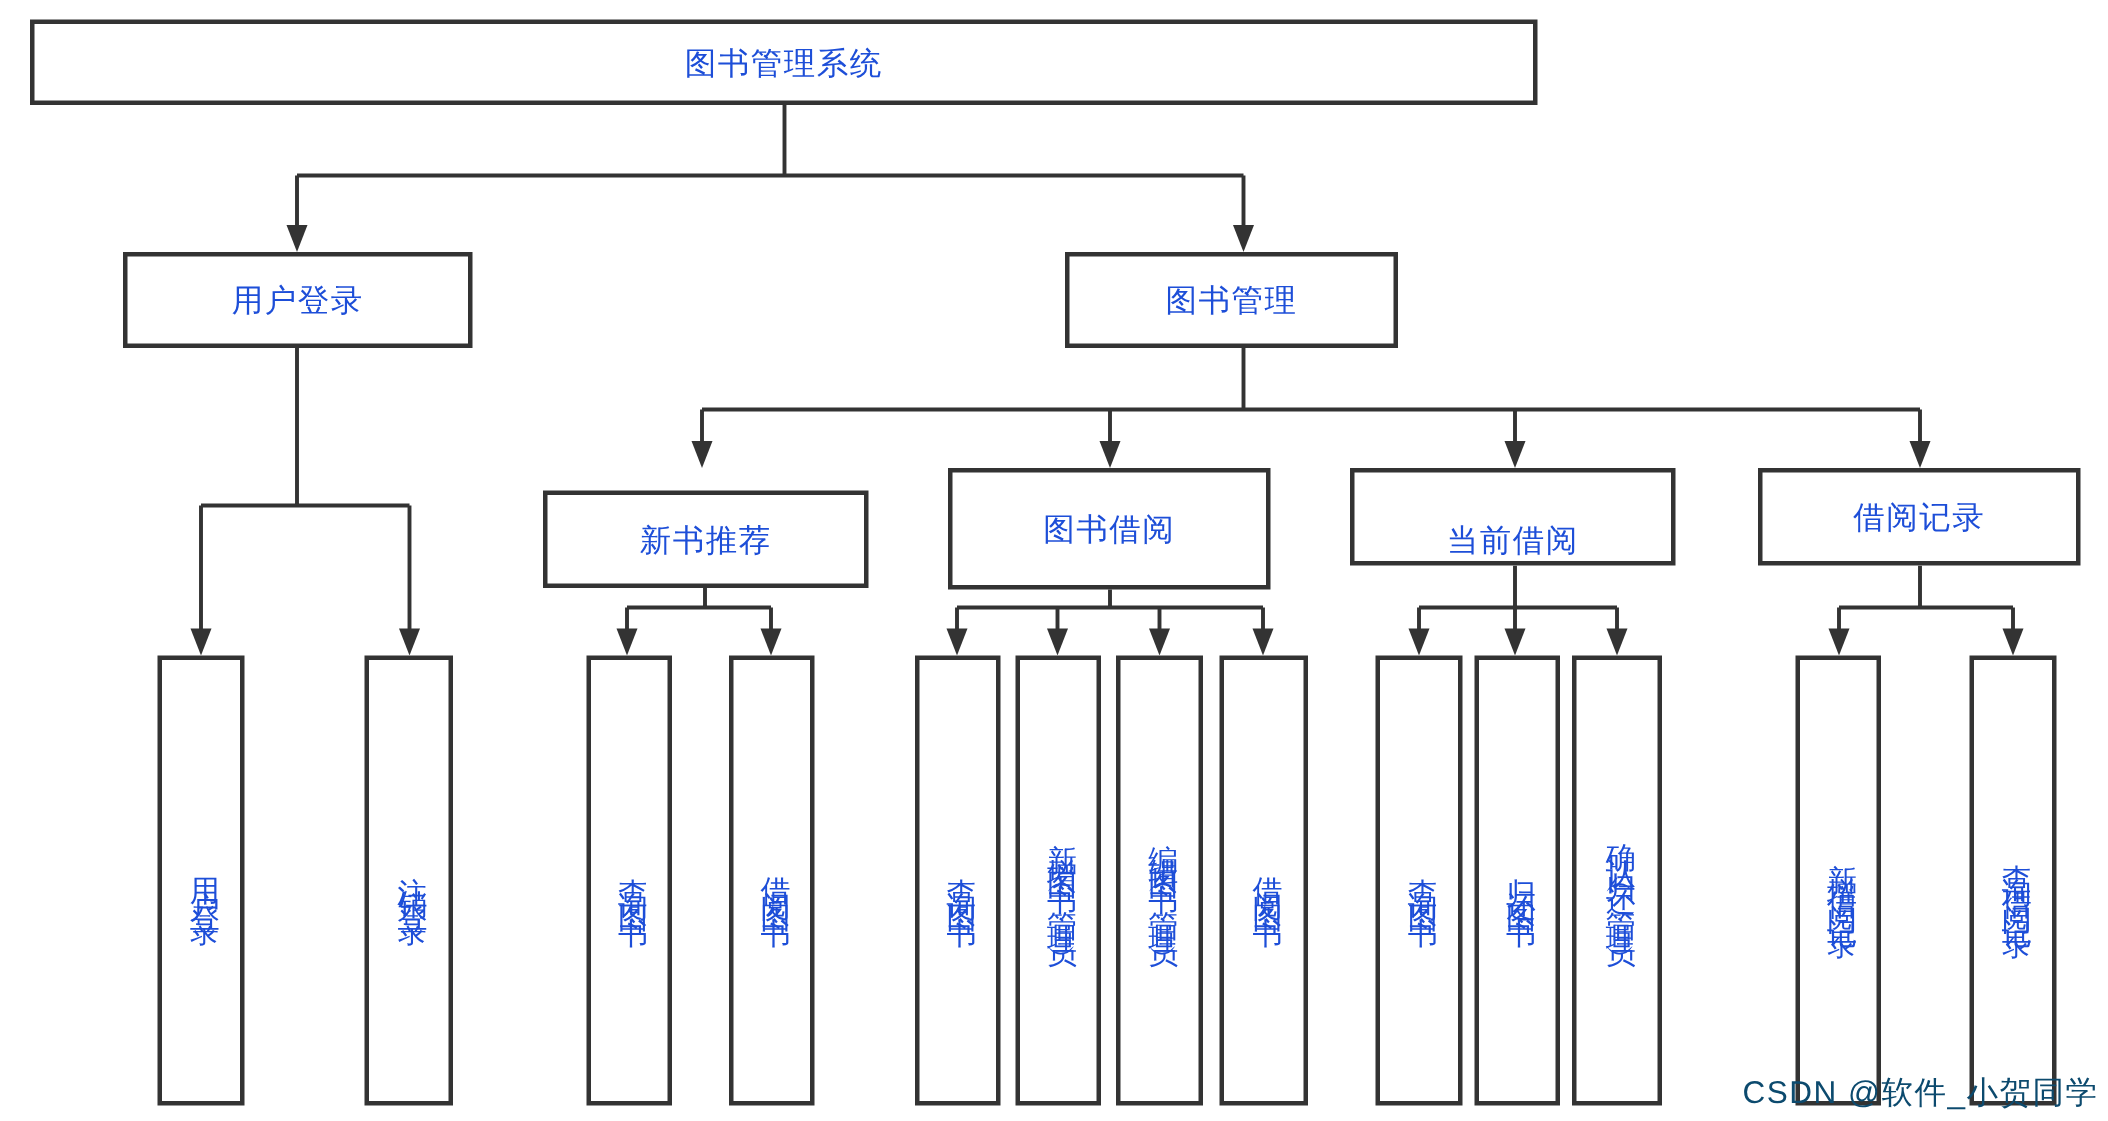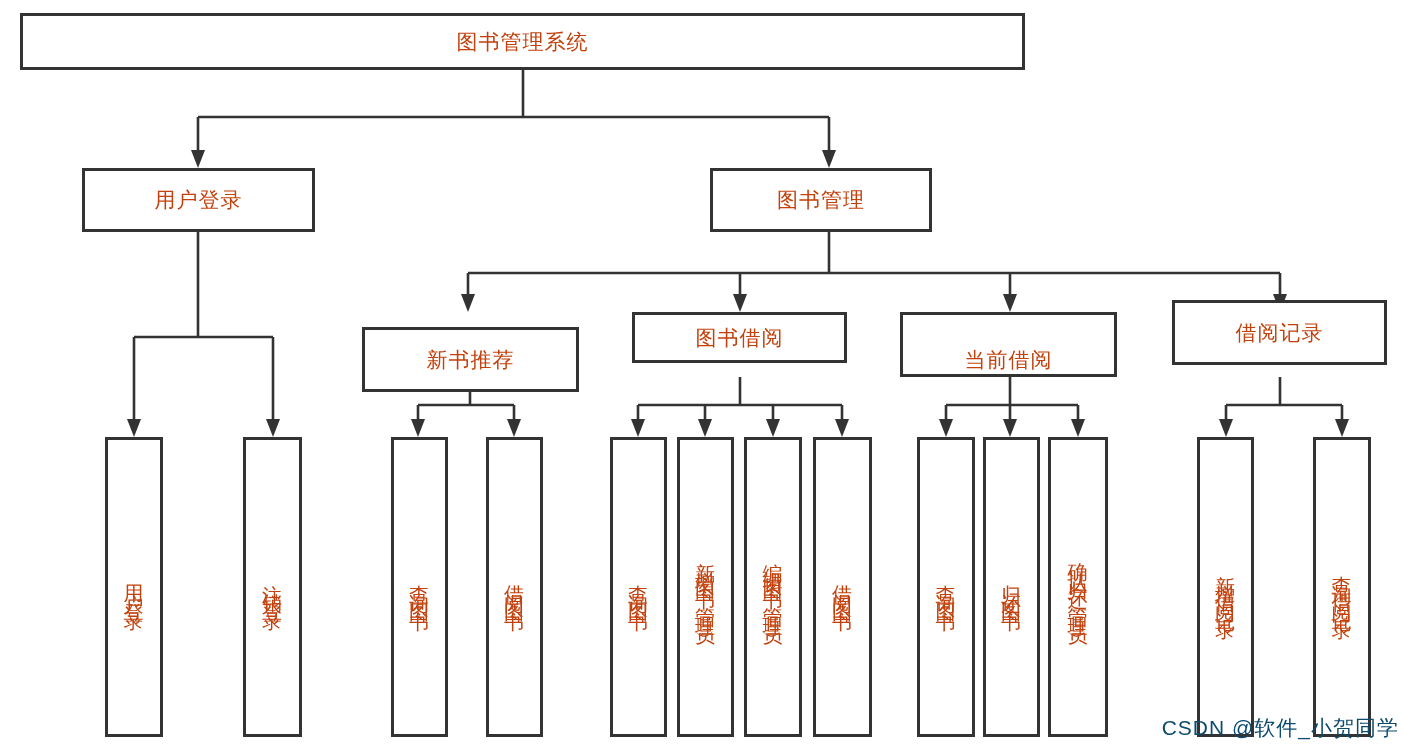--- a/index.html
+++ b/index.html
@@ -22,25 +22,26 @@
     z-index: 1;
   }
   .node {
     position: absolute;
     box-sizing: border-box;
     background: #ffffff;
     border: 3px solid #333333;
     display: flex;
     align-items: center;
     justify-content: center;
-    color: #c2410c;
+    color: #1d4ed8;
     font-size: 21px;
     letter-spacing: 1px;
     z-index: 2;
     white-space: nowrap;
+    font-family: Liberation Mono, monospace;
   }
   .node.leaf span {
     writing-mode: vertical-rl;
     text-orientation: mixed;
     letter-spacing: 9px;
     font-size: 20px;
     line-height: 1.1;
   }
   .watermark {
     position: absolute;
@@ -105,27 +106,27 @@
   <div class="node" style="left:82px; top:168px; width:233px; height:64px;">
     <span>用户登录</span>
   </div>
   <div class="node" style="left:710px; top:168px; width:222px; height:64px;justify-content:center;">
     <span>图书管理</span>
   </div>
 
   <div class="node" style="left:362px; top:312px; width:217px; height:65px;margin-top:15px;">
     <span>新书推荐</span>
   </div>
-  <div class="node" style="left:632px; top:312px; width:215px; height:51px;">
+  <div class="node" style="left:632px; top:312px; width:215px; height:81px;">
     <span>图书借阅</span>
   </div>
   <div class="node" style="left:900px; top:312px; width:217px; height:65px;align-items:flex-end;">
     <span>当前借阅</span>
   </div>
-  <div class="node" style="left:1172px; top:300px; width:215px; height:65px;">
+  <div class="node" style="left:1172px; top:312px; width:215px; height:65px;">
     <span>借阅记录</span>
   </div>
 
   <div class="node leaf" style="left:105px; top:437px; width:58px; height:300px;">
     <span>用户登录</span>
   </div>
   <div class="node leaf" style="left:243px; top:437px; width:59px; height:300px;">
     <span>注销登录</span>
   </div>
 

